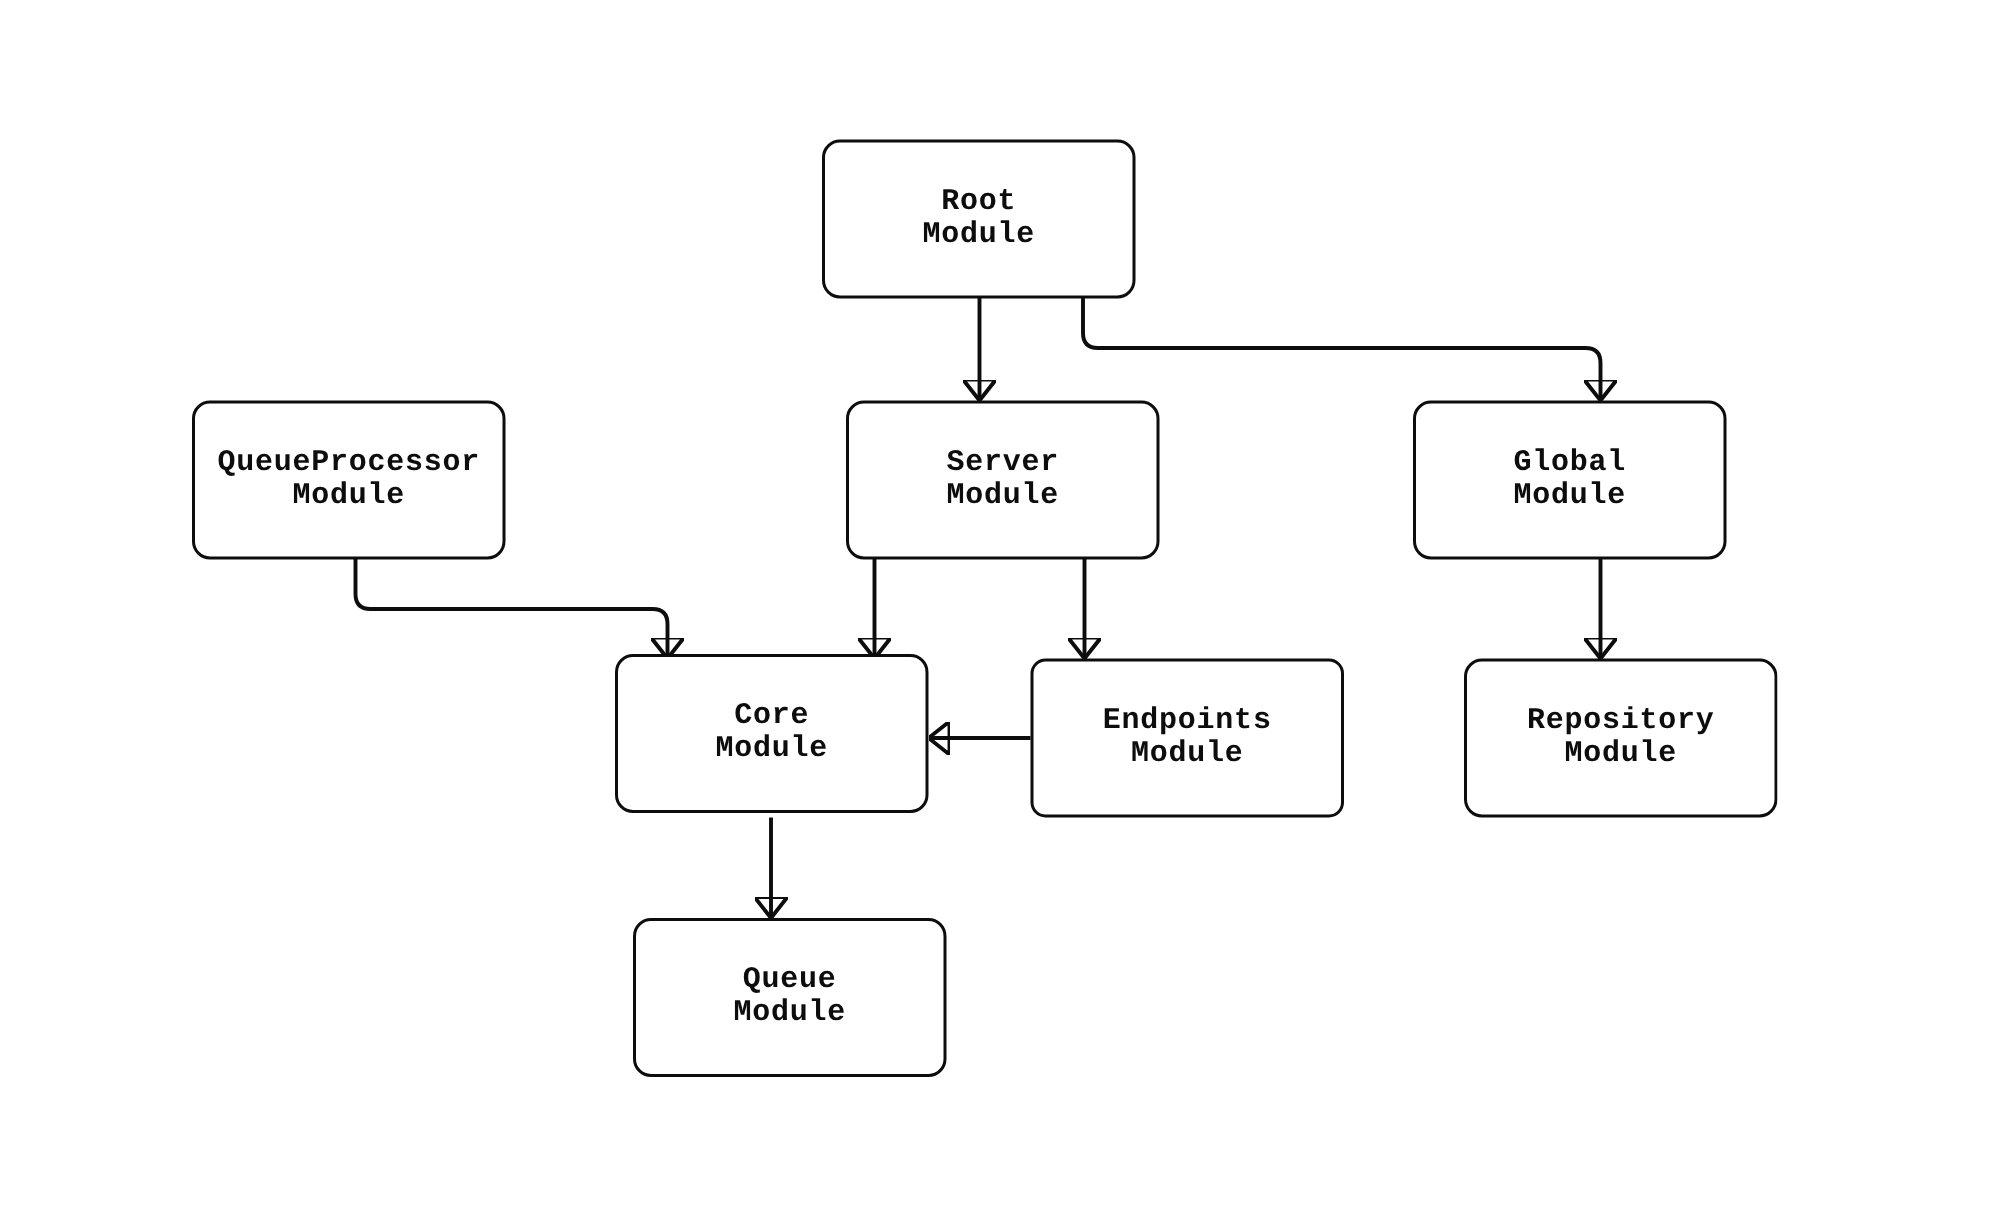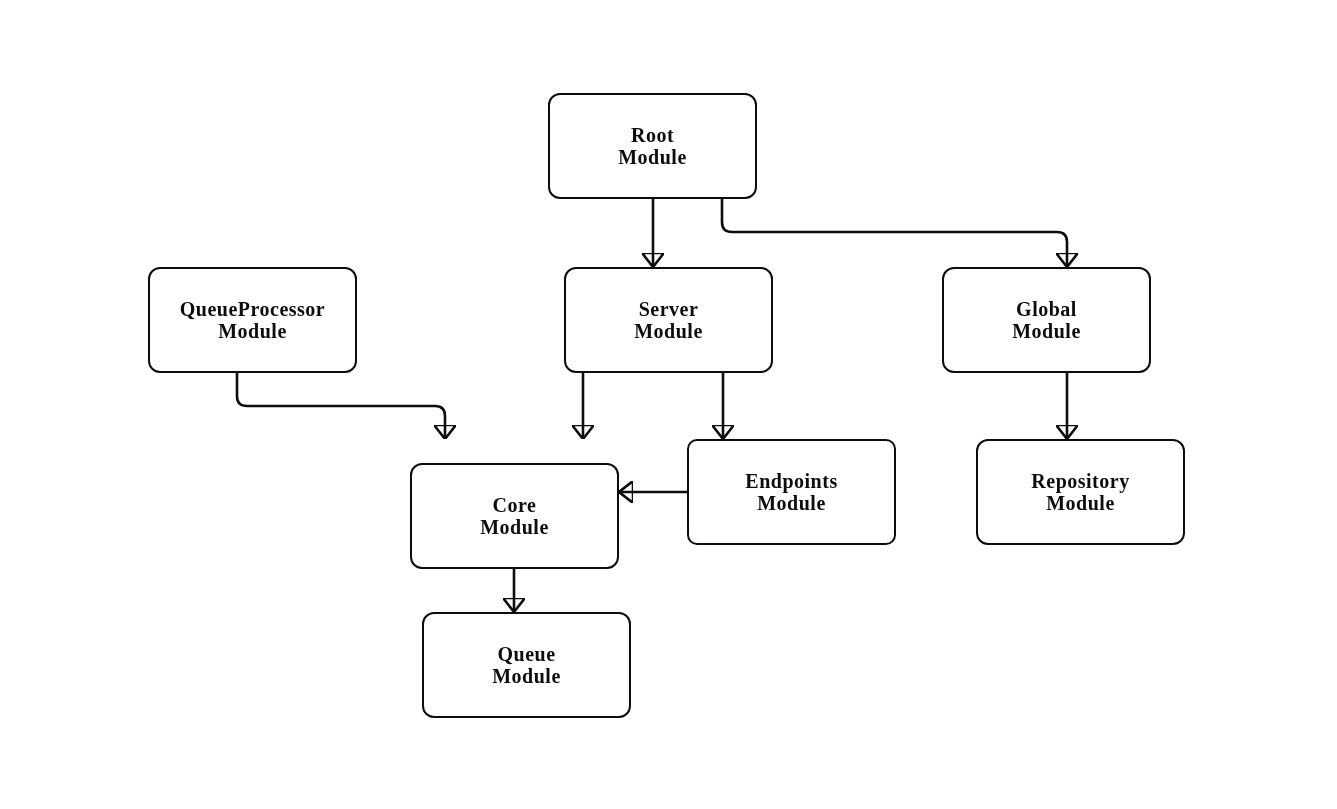--- a/index.html
+++ b/index.html
@@ -5,21 +5,21 @@
   html, body {
     margin: 0;
     padding: 0;
     background: #ffffff;
   }
   .canvas {
     position: relative;
     width: 1185px;
     height: 809px;
     background: #ffffff;
-    font-family: Liberation Serif, serif;
+    font-family: Liberation Mono, monospace;
     overflow: hidden;
   }
   .edges {
     position: absolute;
     left: 0;
     top: 0;
     width: 1337px;
     height: 809px;
   }
   .edges path {
@@ -41,24 +41,24 @@
     text-align: center;
     font-weight: bold;
     font-size: 20px;
     line-height: 22px;
     color: #0d0d0d;
     white-space: pre-line;
     letter-spacing: 0.5px;
   }
   
   .pos-root           { left: 548px;  top: 93px;  }
-  .pos-queueprocessor { left: 148px;  top: 267px; }
+  .pos-queueprocessor { left: 128px;  top: 267px; }
   .pos-server         { left: 564px;  top: 267px; }
   .pos-global         { left: 942px;  top: 267px; }
-  .pos-core           { left: 410px;  top: 463px; }
+  .pos-core           { left: 410px;  top: 436px; }
   .pos-endpoints      { left: 687px;  top: 439px; border-radius: 10px; }
   .pos-repository     { left: 976px;  top: 439px; }
   .pos-queue          { left: 410px;  top: 612px; margin-left: 12px; }
 </style>
 </head>
 <body>
 
 <div class="canvas">
 
   <svg class="edges" viewBox="0 0 1337 809" xmlns="http://www.w3.org/2000/svg">

